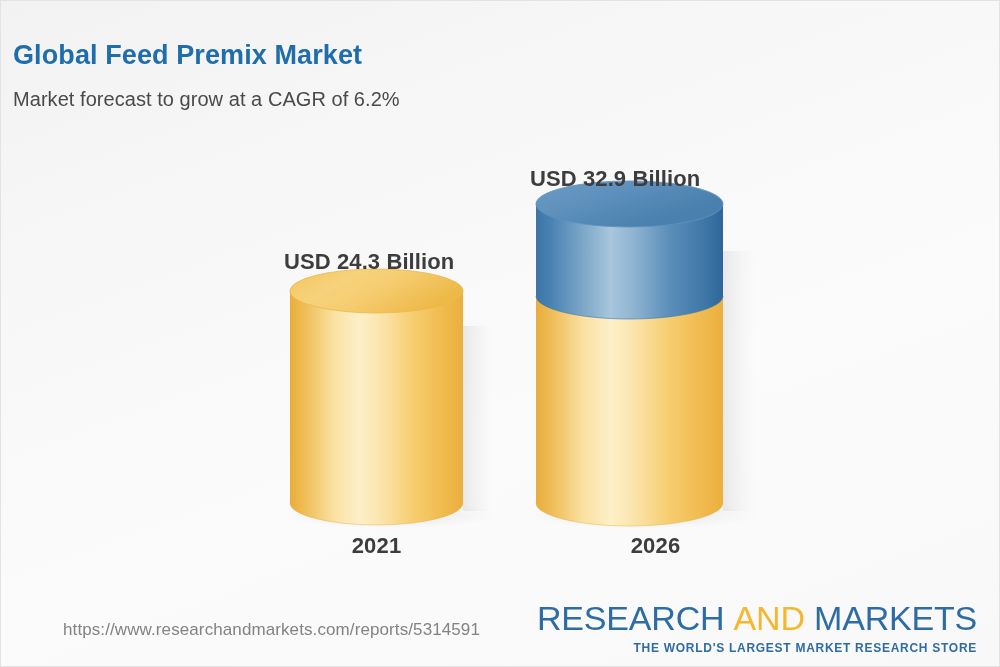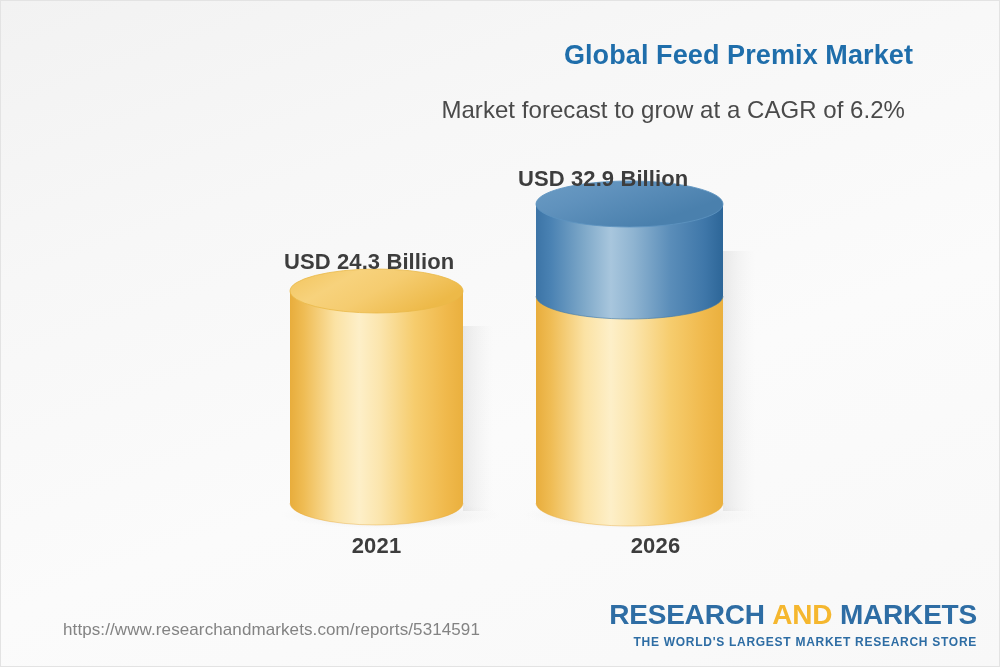--- a/index.html
+++ b/index.html
@@ -22,36 +22,37 @@
     border: 1px solid #e3e3e3;
     overflow: hidden;
   }
 
   
   .header {
     position: absolute;
     top: 0;
     left: 0;
     width: 912px;
-    text-align: right;
+    text-align: left;
     padding-top: 38px;
+    padding-left: 12px;
   }
   .chart-title {
     font-size: 27px;
     font-weight: bold;
     color: #1f6eab;
     letter-spacing: 0.1px;
     line-height: 1.2;
     margin: 0;
   }
   .chart-subtitle {
-    font-size: 24px;
+    font-size: 20px;
     font-weight: normal;
     color: #4a4a4a;
-    margin: 8px;
+    margin: 0;
     padding-top: 17px;
     letter-spacing: 0.05px;
   }
 
   
   .plot {
     position: absolute;
     left: 0;
     top: 140px;
     width: 1000px;
@@ -60,21 +61,21 @@
 
   .value-label {
     position: absolute;
     font-size: 22px;
     font-weight: bold;
     color: #3d3d3d;
     white-space: nowrap;
     letter-spacing: 0.1px;
   }
   .value-label-2021 { left: 283px; top: 108px; }
-  .value-label-2026 { left: 517px; top: 25px; }
+  .value-label-2026 { left: 529px; top: 25px; }
 
   .cat-label {
     position: absolute;
     font-size: 22px;
     font-weight: bold;
     color: #3d3d3d;
     white-space: nowrap;
     text-align: center;
     letter-spacing: 0.2px;
   }
@@ -103,22 +104,22 @@
   }
 
   .logo {
     position: absolute;
     right: 22px;
     top: 600px;
     text-align: right;
     line-height: 1;
   }
   .logo-main {
-    font-size: 28px;
-    font-weight: bold;
+    font-size: 34px;
+    font-weight: normal;
     letter-spacing: -0.2px;
     white-space: nowrap;
     color: #2e6da4;
   }
   .logo-and { color: #f5b72f; }
   .logo-tag {
     font-size: 12px;
     font-weight: bold;
     color: #2e6da4;
     letter-spacing: 0.72px;

